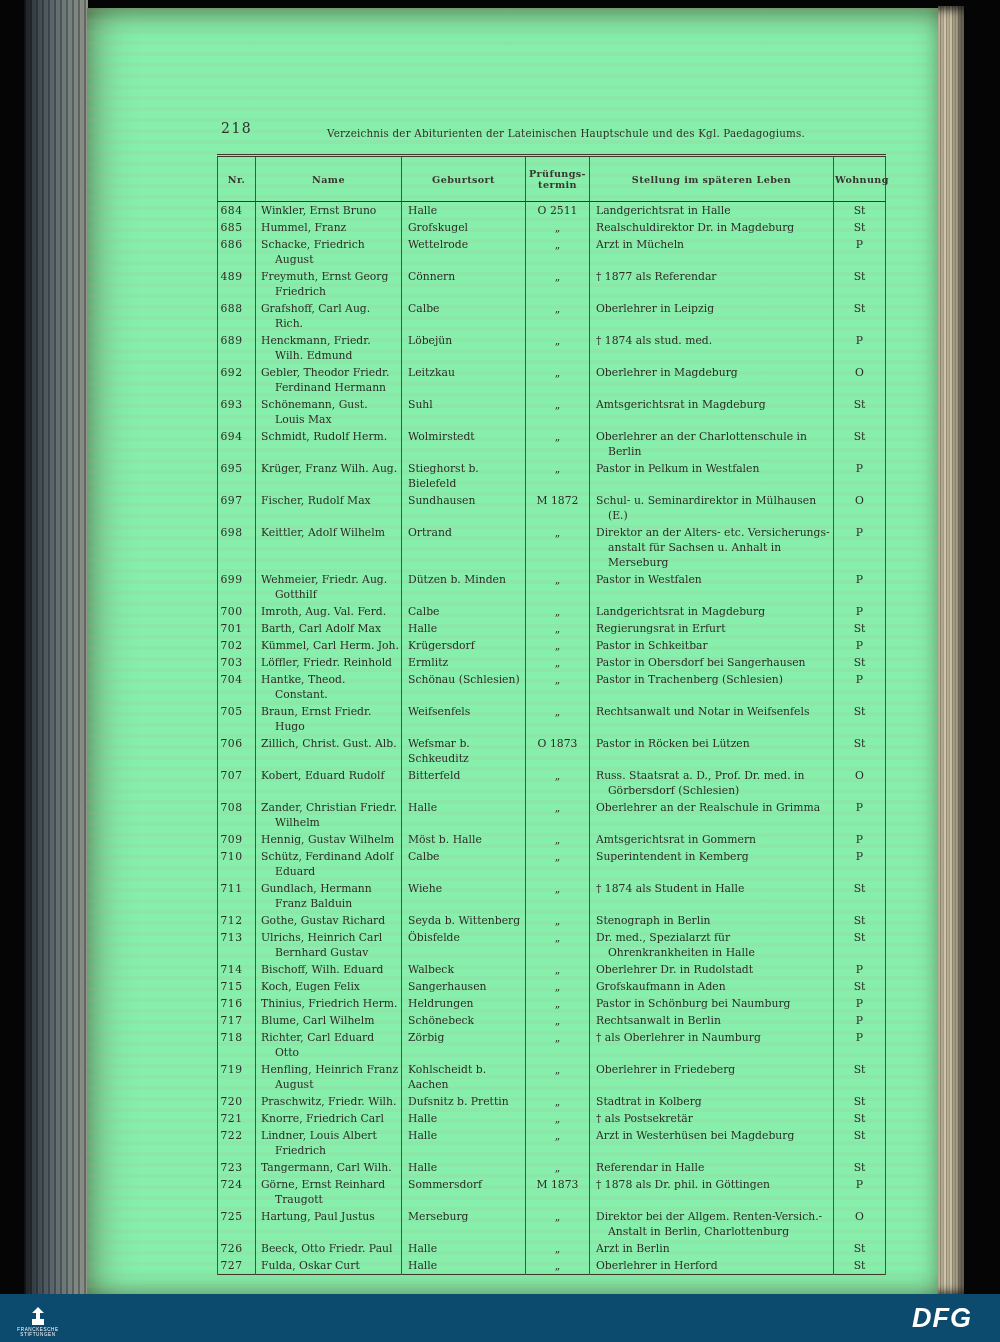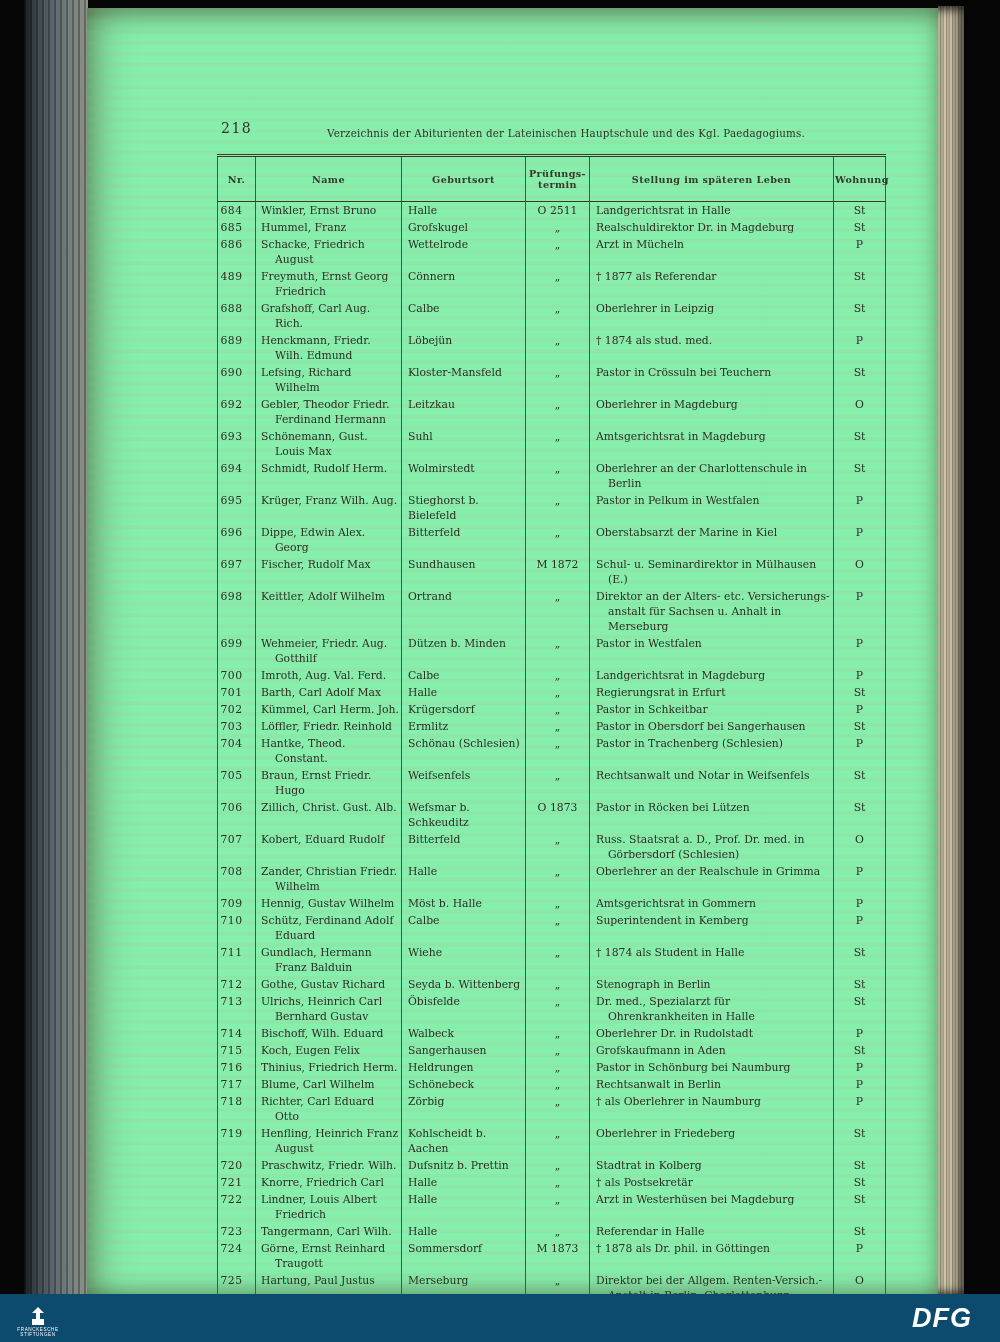--- a/index.html
+++ b/index.html
@@ -160,28 +160,20 @@
             </tr>
             <tr>
               <td class="col-nr">689</td>
               <td class="col-name">Henckmann, Friedr. Wilh. Edmund</td>
               <td class="col-ort">Löbejün</td>
               <td class="col-termin">„</td>
               <td class="col-stellung">† 1874 als stud. med.</td>
               <td class="col-wohnung">P</td>
             </tr>
             <tr>
-              <td class="col-nr">690</td>
-              <td class="col-name">Lefsing, Richard Wilhelm</td>
-              <td class="col-ort">Kloster-Mansfeld</td>
-              <td class="col-termin">„</td>
-              <td class="col-stellung">Pastor in Crössuln bei Teuchern</td>
-              <td class="col-wohnung">St</td>
-            </tr>
-            <tr>
               <td class="col-nr">692</td>
               <td class="col-name">Gebler, Theodor Friedr. Ferdinand Hermann</td>
               <td class="col-ort">Leitzkau</td>
               <td class="col-termin">„</td>
               <td class="col-stellung">Oberlehrer in Magdeburg</td>
               <td class="col-wohnung">O</td>
             </tr>
             <tr>
               <td class="col-nr">693</td>
               <td class="col-name">Schönemann, Gust. Louis Max</td>
@@ -197,28 +189,20 @@
               <td class="col-termin">„</td>
               <td class="col-stellung">Oberlehrer an der Charlottenschule in Berlin</td>
               <td class="col-wohnung">St</td>
             </tr>
             <tr>
               <td class="col-nr">695</td>
               <td class="col-name">Krüger, Franz Wilh. Aug.</td>
               <td class="col-ort">Stieghorst b. Bielefeld</td>
               <td class="col-termin">„</td>
               <td class="col-stellung">Pastor in Pelkum in Westfalen</td>
-              <td class="col-wohnung">P</td>
-            </tr>
-            <tr>
-              <td class="col-nr">696</td>
-              <td class="col-name">Dippe, Edwin Alex. Georg</td>
-              <td class="col-ort">Bitterfeld</td>
-              <td class="col-termin">„</td>
-              <td class="col-stellung">Oberstabsarzt der Marine in Kiel</td>
               <td class="col-wohnung">P</td>
             </tr>
             <tr>
               <td class="col-nr">697</td>
               <td class="col-name">Fischer, Rudolf Max</td>
               <td class="col-ort">Sundhausen</td>
               <td class="col-termin">M 1872</td>
               <td class="col-stellung">Schul- u. Seminardirektor in Mülhausen (E.)</td>
               <td class="col-wohnung">O</td>
             </tr>

